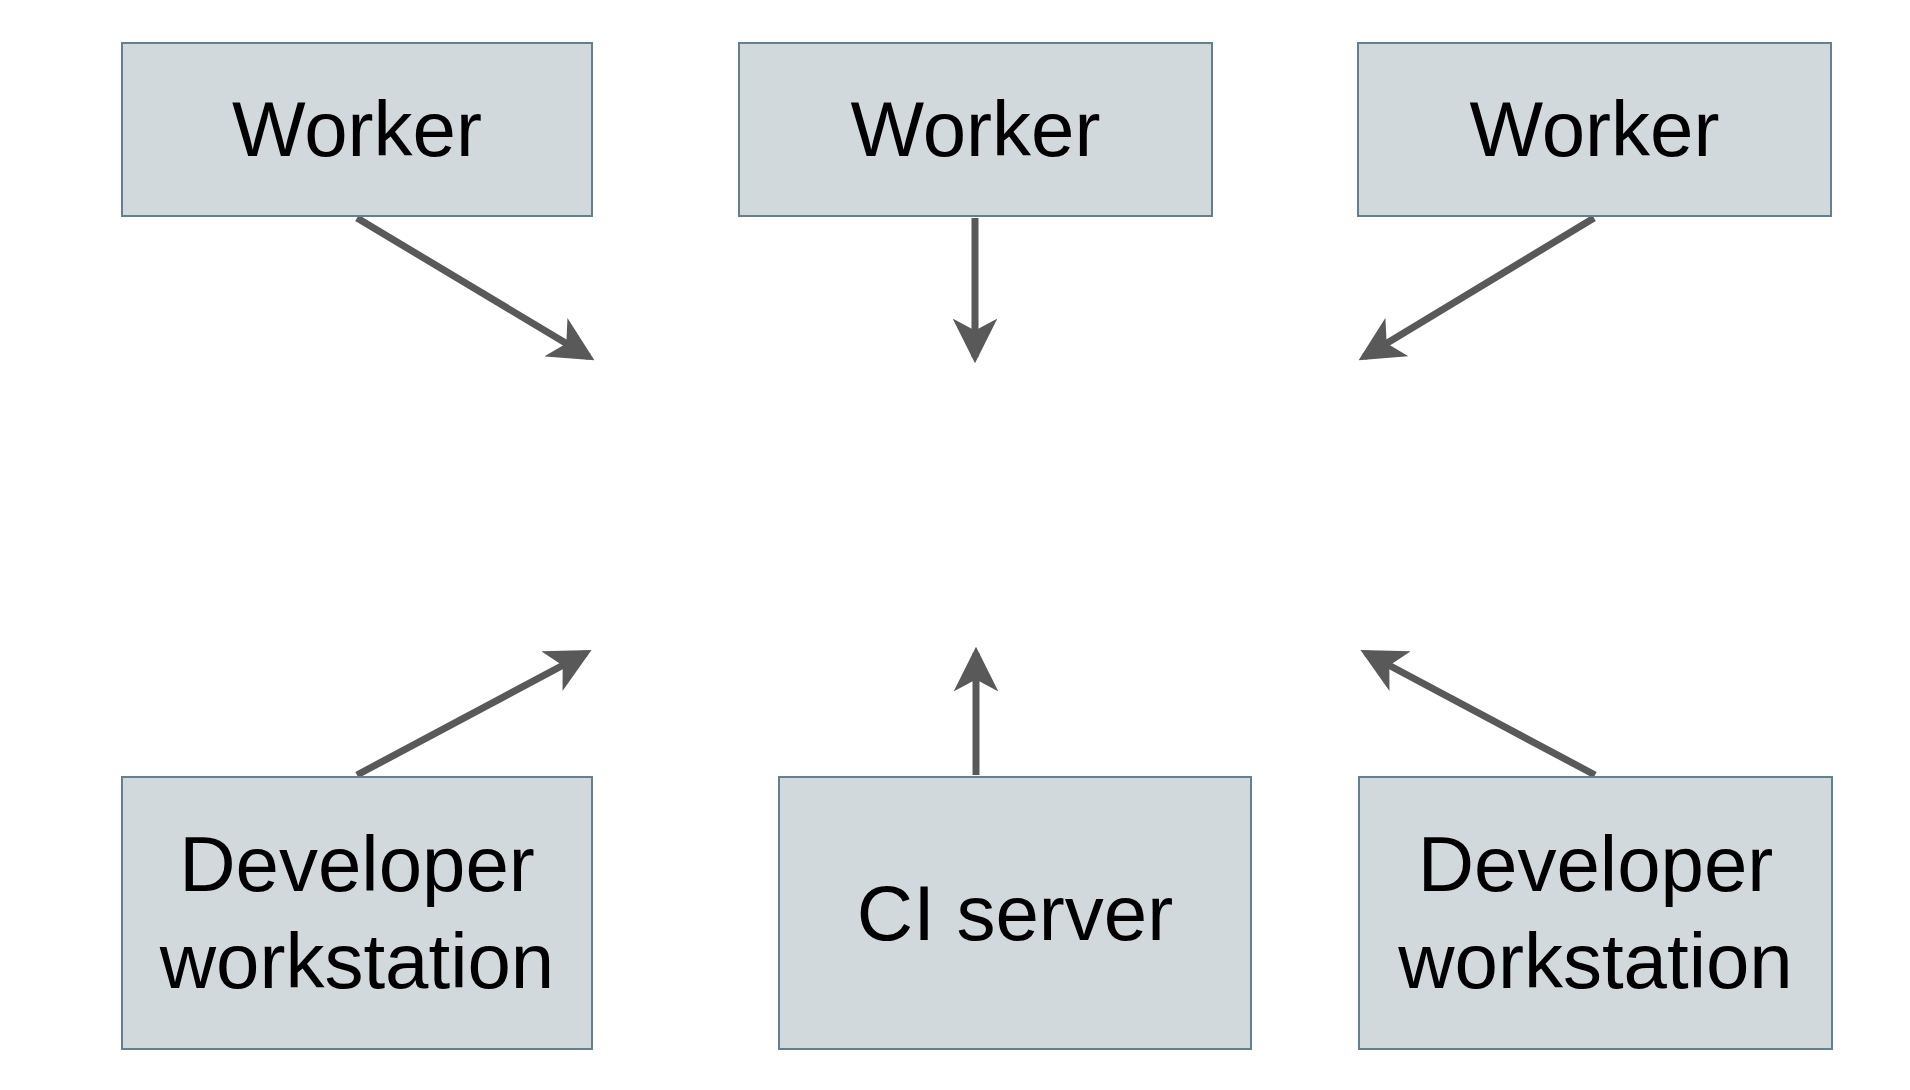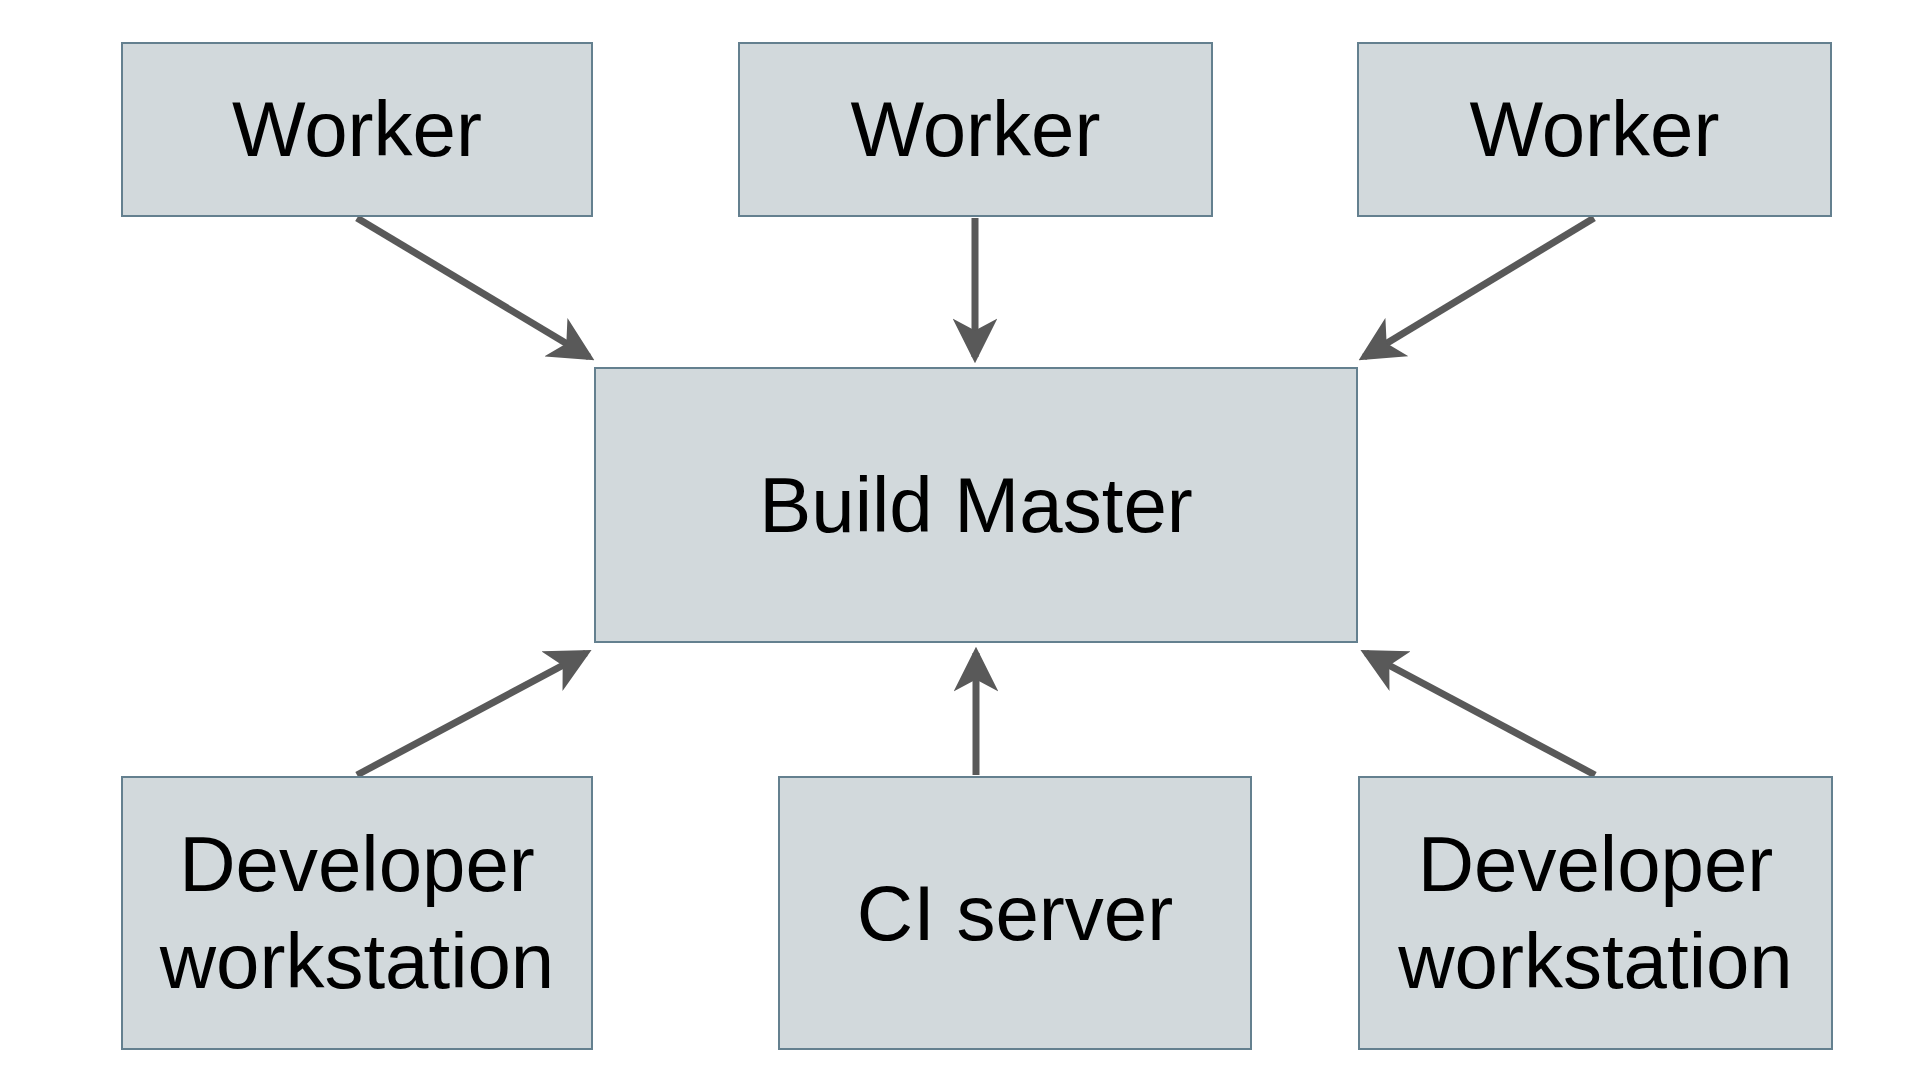--- a/index.html
+++ b/index.html
@@ -57,23 +57,20 @@
   </div>
 
   <div class="node worker-2">
     <span class="label">Worker</span>
   </div>
 
   <div class="node worker-3">
     <span class="label">Worker</span>
   </div>
 
-  <div class="node build-master">
-    <span class="label">Build Master</span>
-  </div>
 
   <div class="node dev-left">
     <span class="label">Developer workstation</span>
   </div>
 
   <div class="node ci-server">
     <span class="label">CI server</span>
   </div>
 
   <div class="node dev-right">

